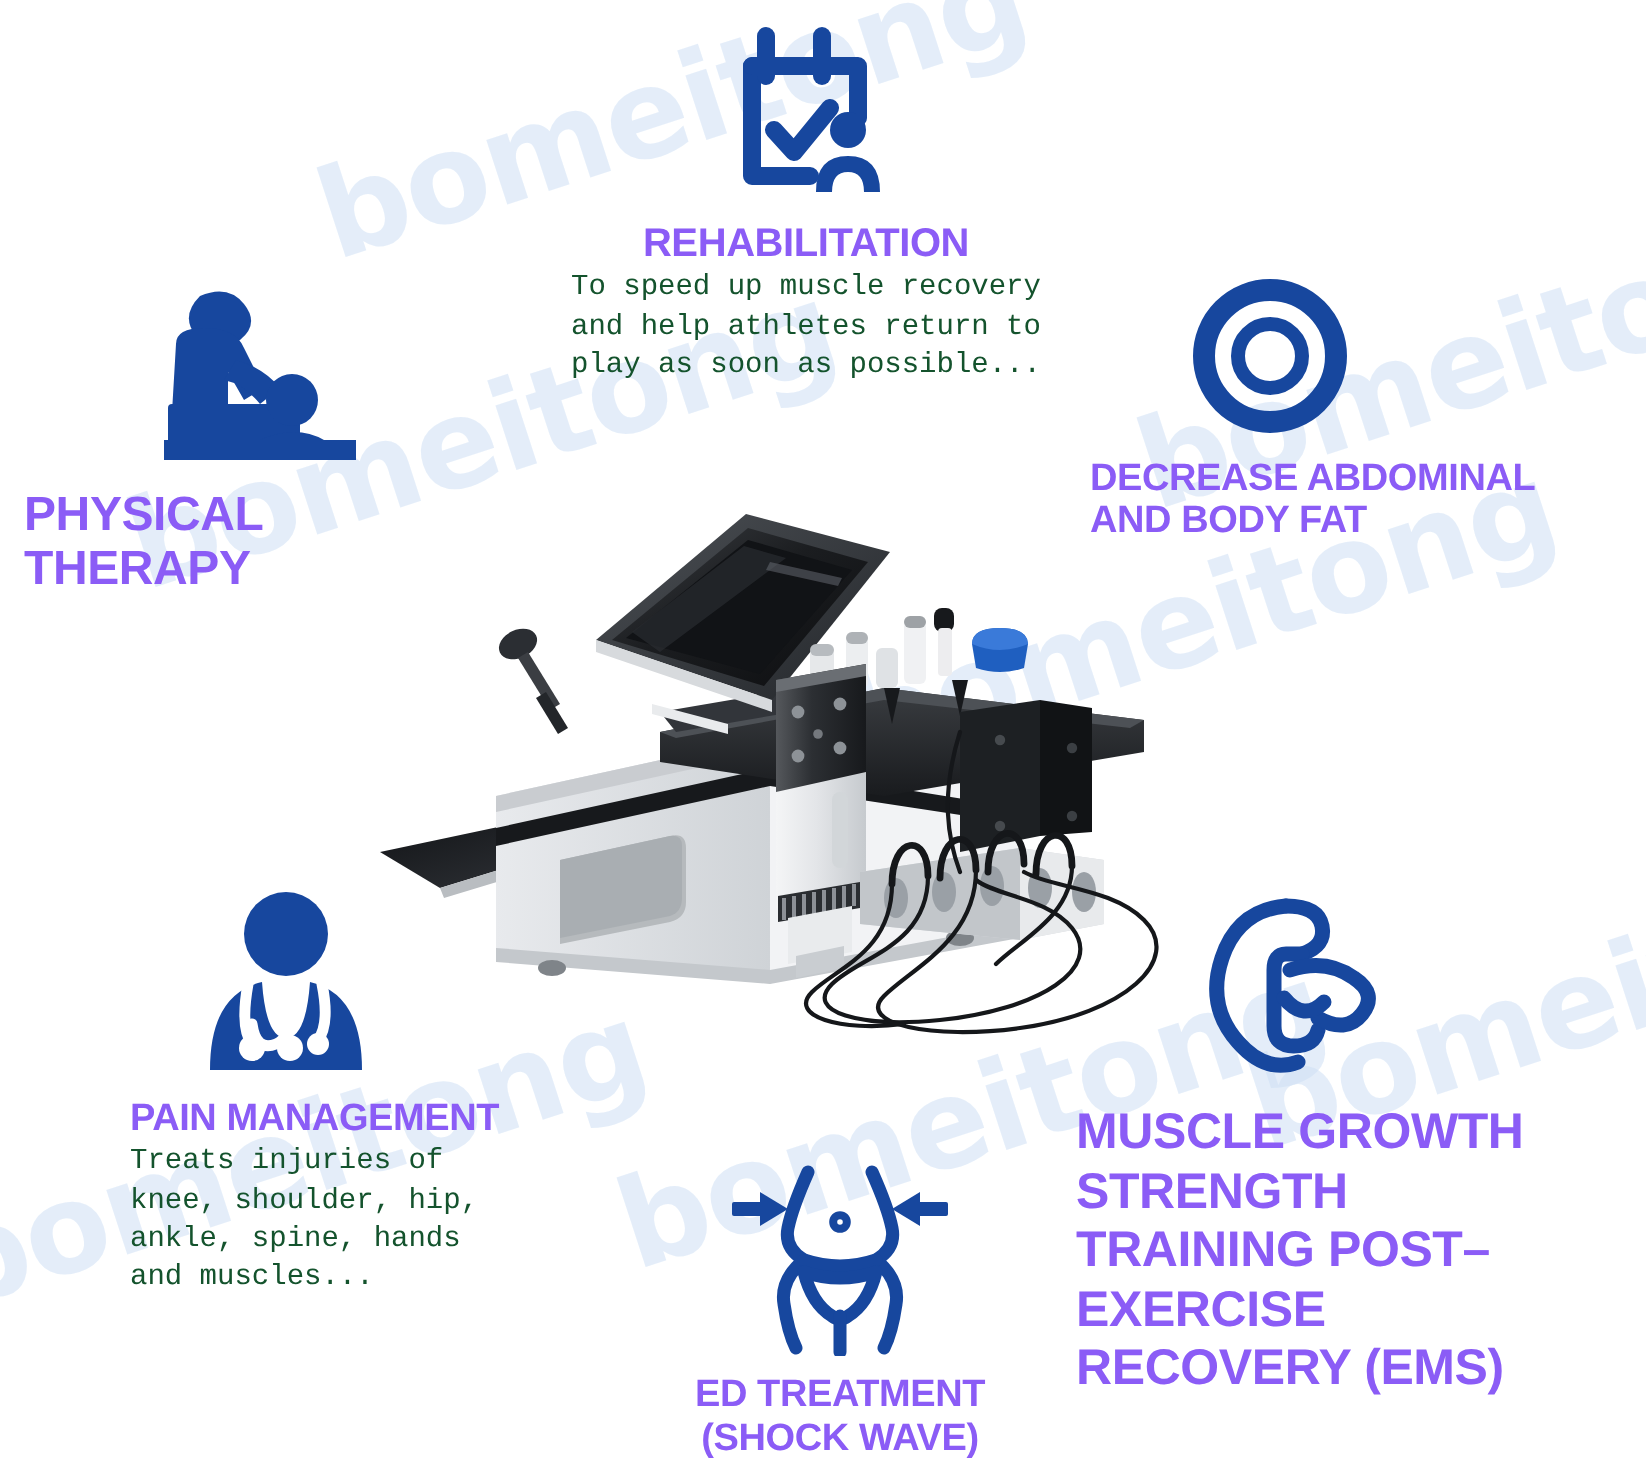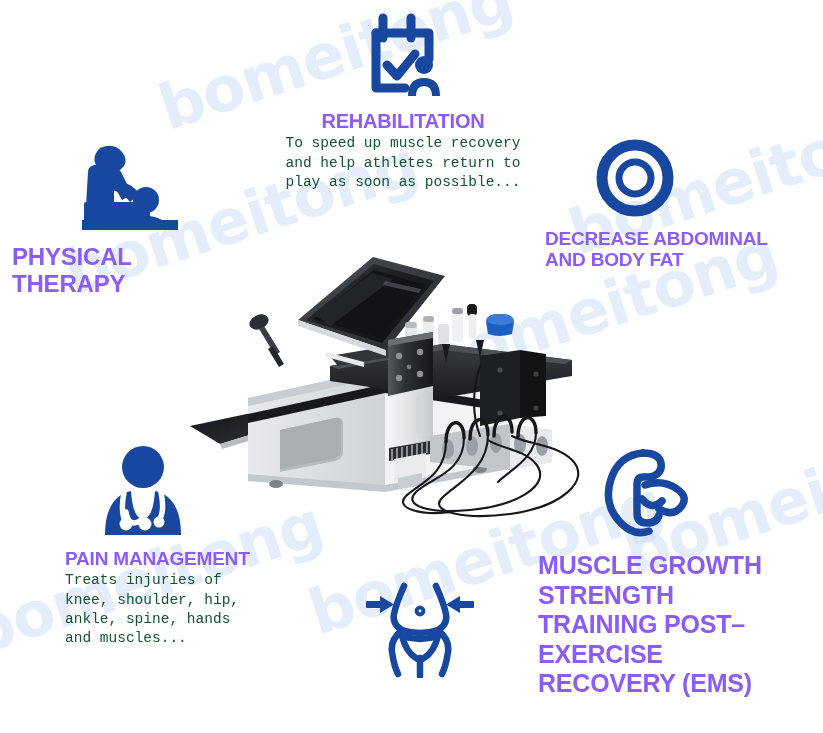--- a/index.html
+++ b/index.html
@@ -407,15 +407,17 @@
             <path d="M20 18 L34 26.5 L20 35 Z"></path>
           </g>
 
           <g fill="#17479e">
             <rect x="98" y="23" width="16" height="7" rx="1"></rect>
             <path d="M100 18 L86 26.5 L100 35 Z"></path>
           </g>
         </svg>
       </span>
     </div>
+    <p class="f-title">ED TREATMENT
+(SHOCK WAVE)</p>
   </div>
 
 </div>
 
 </body></html>

